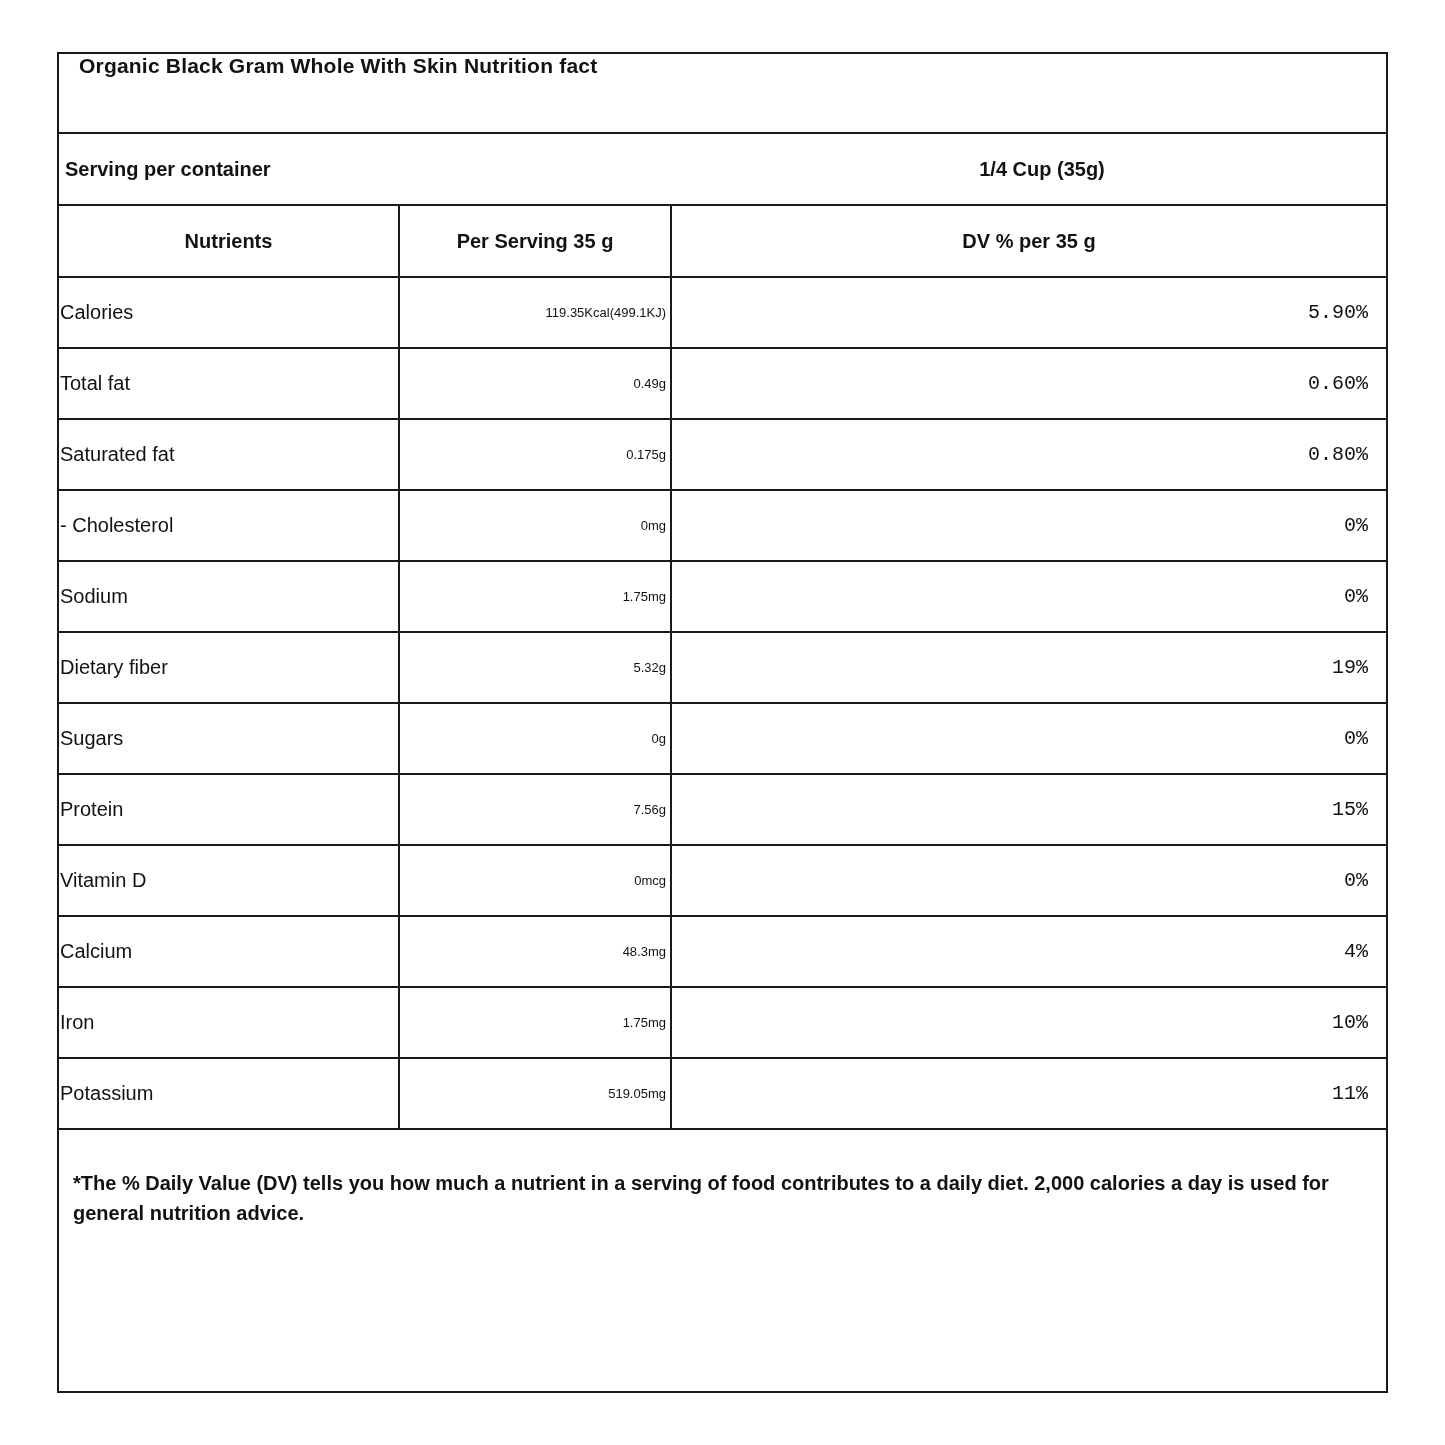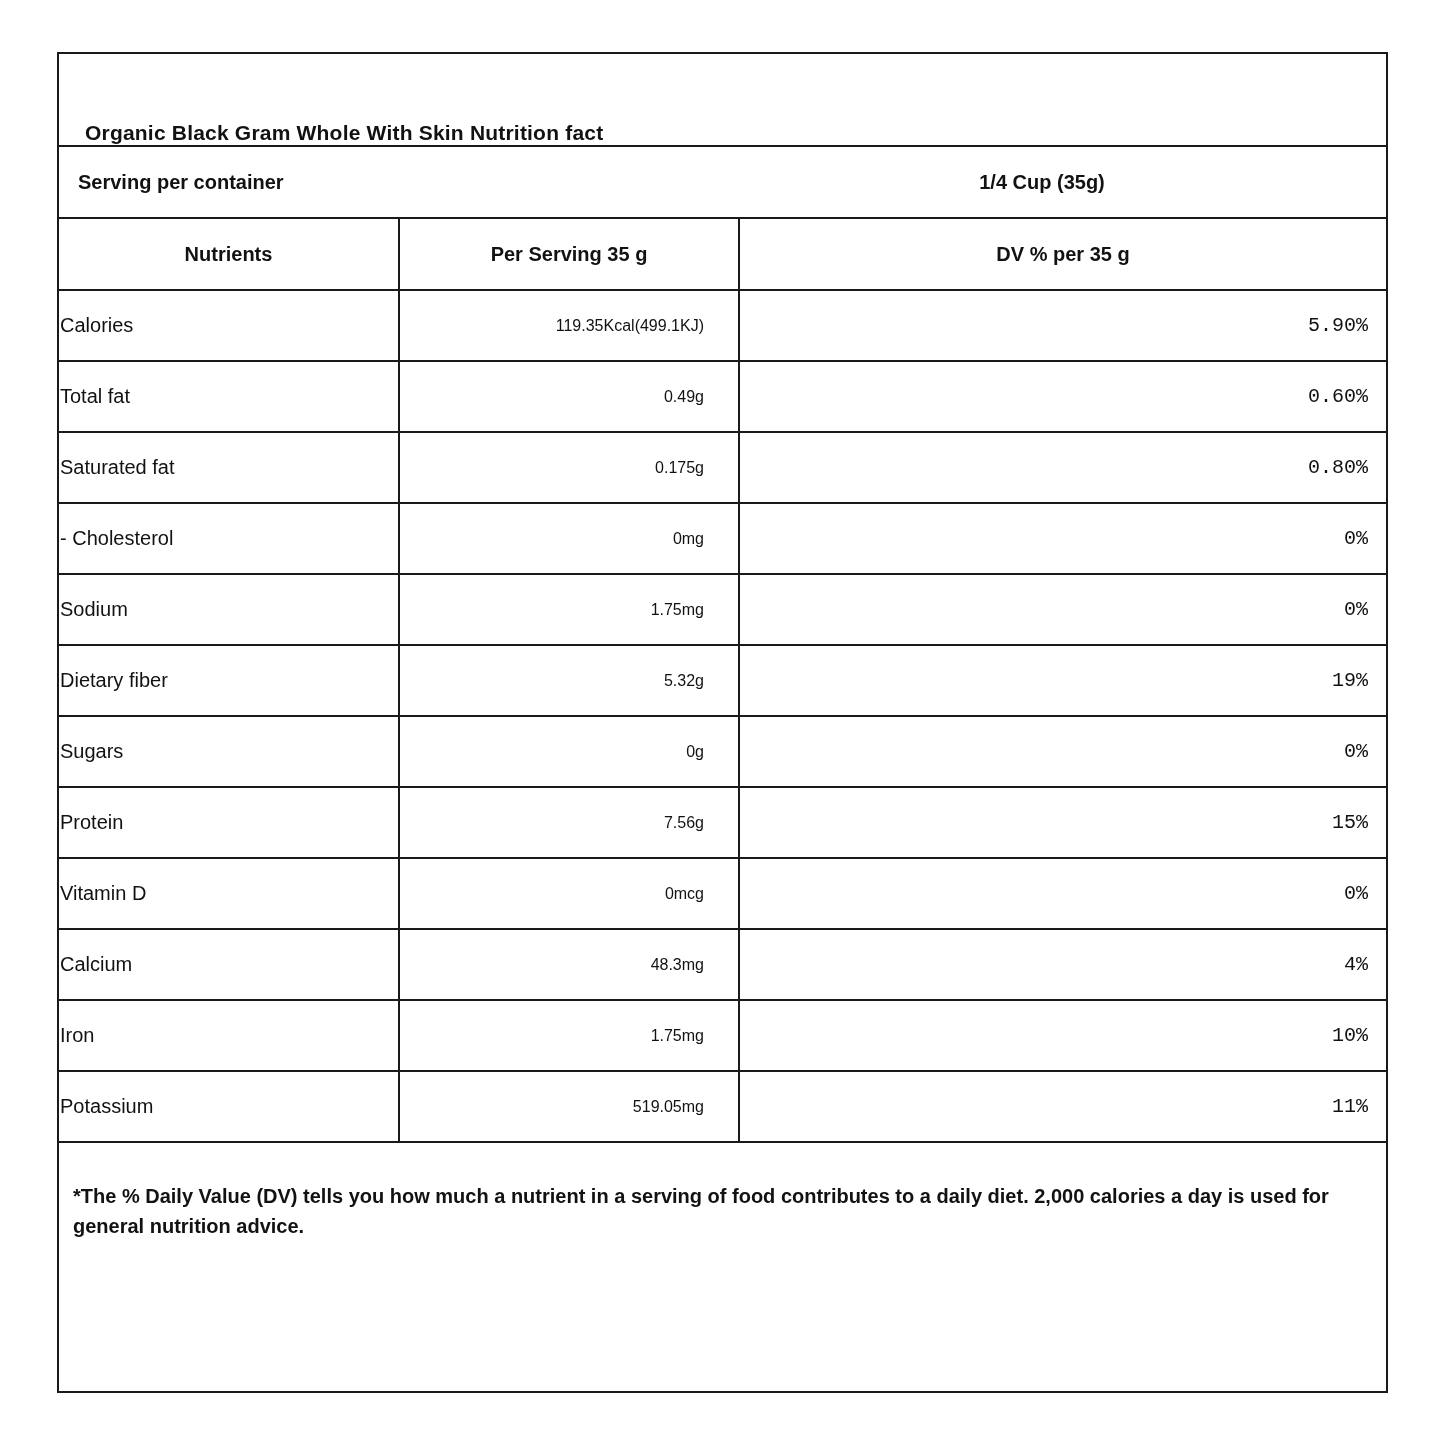--- a/index.html
+++ b/index.html
@@ -25,45 +25,45 @@
     left: 57px;
     top: 52px;
     width: 1331px;
     height: 1341px;
     border: 2px solid #1a1a1a;
     box-sizing: border-box;
     display: flex;
     flex-direction: column;
   }
   .title-row {
-    height: 93px;
+    height: 80px;
     border-bottom: 2px solid #1a1a1a;
     display: flex;
-    align-items: flex-end;
-    padding: 0 26px;
+    align-items: flex-start;
+    padding: 0 20px;
     box-sizing: border-box;
   }
   .title-text {
     font-size: 21px;
     font-weight: bold;
     letter-spacing: 0.2px;
     padding-left: 0px;
   }
   .serving-row {
     height: 72px;
     border-bottom: 2px solid #1a1a1a;
     display: flex;
     align-items: center;
     box-sizing: border-box;
   }
   .serving-label {
     width: 680px;
     font-size: 20px;
     font-weight: bold;
-    padding-left: 19px;
+    padding-left: 6px;
     box-sizing: border-box;
   }
   .serving-value {
     flex: 1;
     font-size: 20px;
     font-weight: bold;
     text-align: center;
     box-sizing: border-box;
     padding-right: 41px;
   }
@@ -72,42 +72,42 @@
     border-collapse: collapse;
     table-layout: fixed;
   }
   table.nutri th, table.nutri td {
     border-bottom: 2px solid #1a1a1a;
     box-sizing: border-box;
     height: 71px;
     vertical-align: middle;
   }
   .col-nut { width: 340px; }
-  .col-serv { width: 340px; }
+  .col-serv { width: 272px; }
   .col-dv { width: auto; }
 
   table.nutri th {
     font-size: 20px;
     font-weight: bold;
     text-align: center;
   }
   th.col-serv, td.cell-serv {
     border-left: 2px solid #1a1a1a;
     border-right: 2px solid #1a1a1a;
   }
   td.cell-nut {
     font-size: 20px;
     font-weight: normal;
     text-align: left;
   }
   td.cell-serv {
-    font-size: 16px;
+    font-size: 13px;
     font-weight: normal;
     text-align: right;
-    padding-right: 34px;
+    padding-right: 4px;
   }
   td.cell-dv {
     font-size: 20px;
     font-weight: normal;
     text-align: right;
     padding-right: 18px;
     font-family: Liberation Mono, monospace;
   }
   tr.last td {
     border-bottom: 2px solid #1a1a1a;

